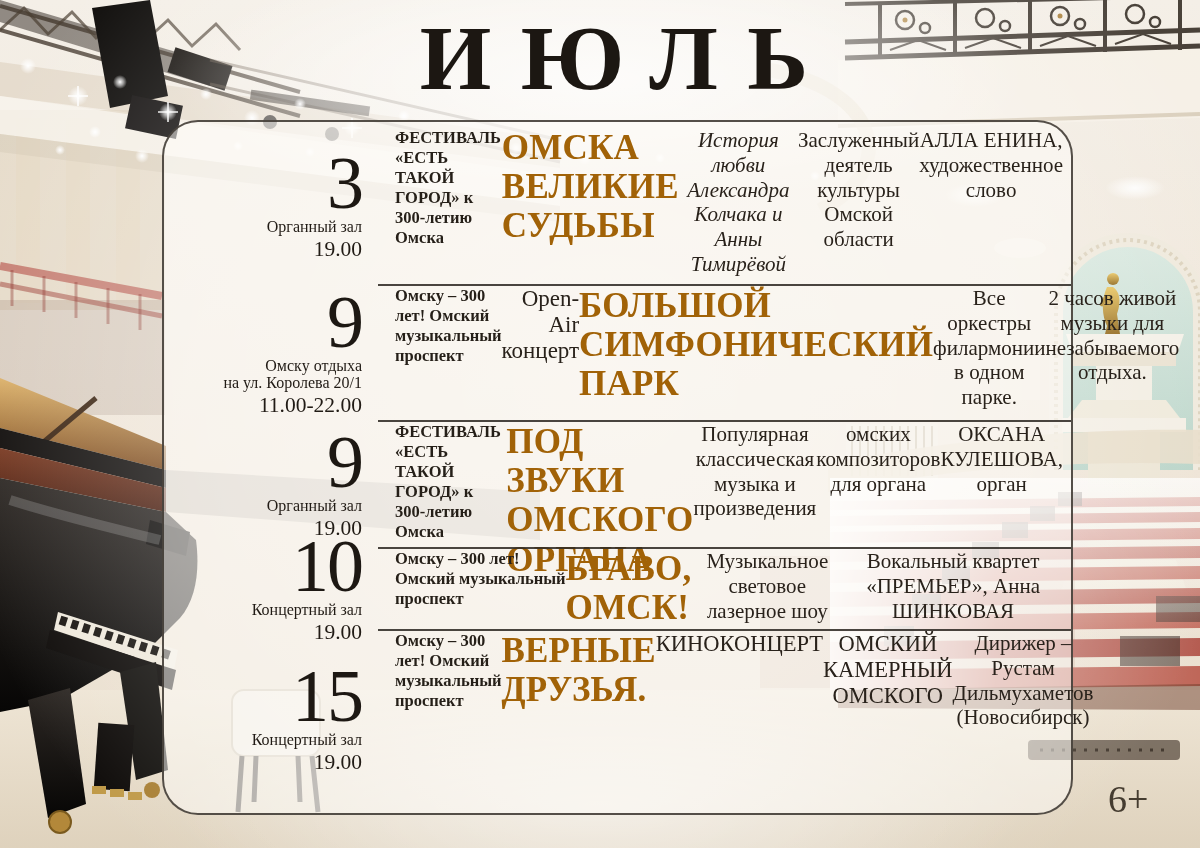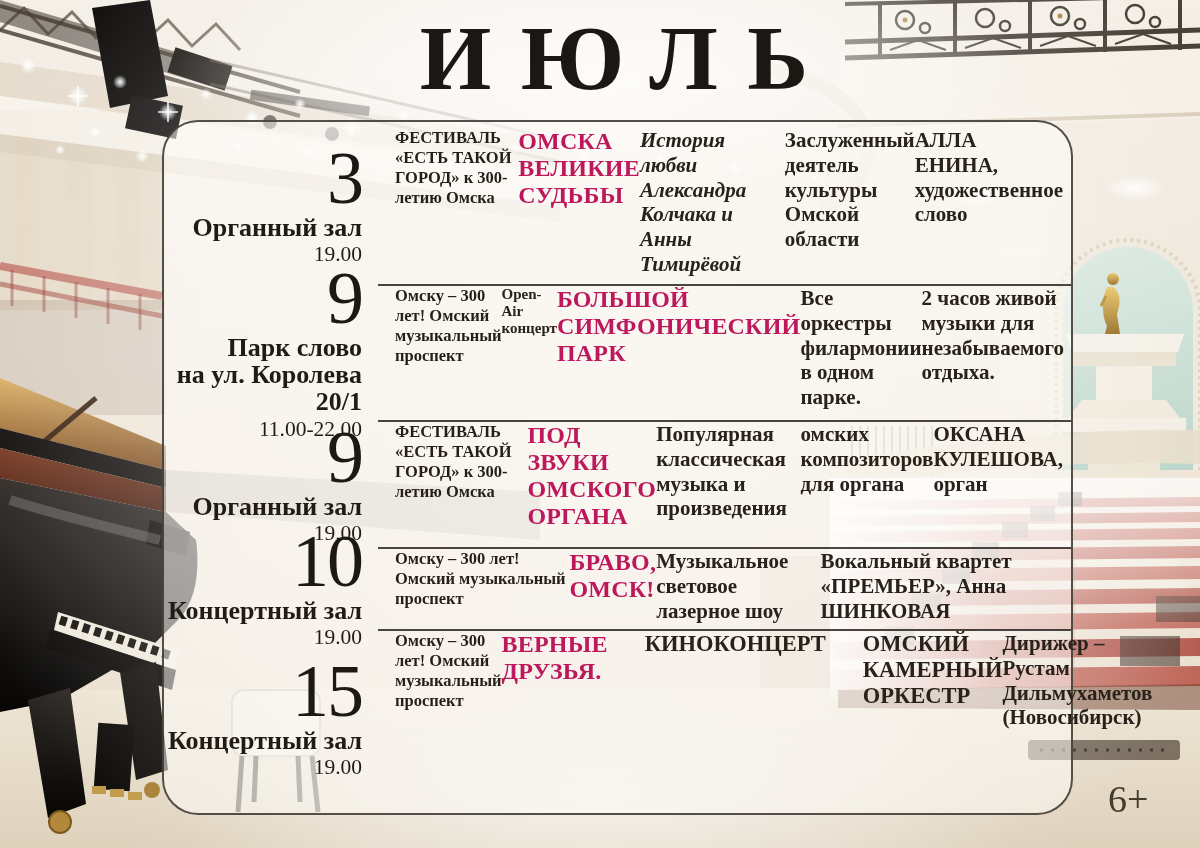--- a/index.html
+++ b/index.html
@@ -19,32 +19,32 @@
     display:flex;flex-direction:column;padding:6px 0;}
 
   .event{display:flex;align-items:stretch;}
   .e1{height:156px}.e2{height:134px}.e3{height:125px}.e4{height:80px}.e5{flex:1}
   .separator{height:2px;background:rgba(48,43,38,.88);margin-left:214px;flex:none;}
 
   .col-left{width:208px;flex:none;display:flex;flex-direction:column;
     justify-content:center;align-items:flex-end;text-align:right;
     padding-right:10px;box-sizing:border-box;color:#211b15;}
   .date{font-size:74px;line-height:.88;font-weight:400;letter-spacing:-2px;color:#1d1813;}
-  .venue{font-size:26px;font-weight:700;line-height:1.05;margin-top:3px;}
+  .venue{font-size:16px;font-weight:400;line-height:1.05;margin-top:3px;}
   .time{font-size:21.5px;font-weight:400;line-height:1.05;margin-top:2px;}
 
   .col-right{flex:1;display:flex;flex-direction:row;justify-content:center;
     padding:0 8px 0 23px;color:#29221b;}
   .series{font-size:16.5px;font-weight:700;margin-bottom:4px;color:#251f18;}
-  .pre-title{font-size:15px;font-weight:700;line-height:1.12;}
-  .title{font-size:24px;font-weight:700;line-height:1.12;letter-spacing:.2px;
-    margin-bottom:3px;color:#be185d;}
-  .line{font-size:21px;font-weight:700;line-height:1.18;}
+  .pre-title{font-size:23px;font-weight:400;line-height:1.12;text-align:right;}
+  .title{font-size:35px;font-weight:700;line-height:1.12;letter-spacing:.2px;
+    margin-bottom:3px;color:#a16207;}
+  .line{font-size:21px;font-weight:400;line-height:1.18;text-align:center;}
   .line.italic{font-style:italic;}
-  .line.caps{font-size:22.5px;line-height:1.16;margin-left:37px;}
+  .line.caps{font-size:22.5px;line-height:1.16;}
 
   .age-rating{position:absolute;left:1108px;top:780px;z-index:3;
     font-size:38px;color:#453c30;line-height:1;}
 </style>
 </head>
 <body>
 
 <div class="poster">
 
   <svg class="bg" width="1200" height="848" viewBox="0 0 1200 848">
@@ -296,21 +296,21 @@
         <div class="line">АЛЛА ЕНИНА, художественное слово</div>
       </div>
     </section>
 
     <div class="separator"></div>
 
     <section class="event e2">
       <div class="col-left">
         <div class="date">9</div>
         <div class="venue">
-          <div>Парк слово</div>
+          <div>Омску отдыха</div>
           <div>на ул. Королева 20/1</div>
         </div>
         <div class="time">11.00-22.00</div>
       </div>
       <div class="col-right">
         <div class="series">Омску – 300 лет! Омский музыкальный проспект</div>
         <div class="pre-title">Open-Air концерт</div>
         <div class="title">БОЛЬШОЙ СИМФОНИЧЕСКИЙ ПАРК</div>
         <div class="line">Все оркестры филармонии в одном парке.</div>
         <div class="line">2 часов живой музыки для незабываемого отдыха.</div>
@@ -355,21 +355,21 @@
     <section class="event e5">
       <div class="col-left">
         <div class="date">15</div>
         <div class="venue">Концертный зал</div>
         <div class="time">19.00</div>
       </div>
       <div class="col-right">
         <div class="series">Омску – 300 лет! Омский музыкальный проспект</div>
         <div class="title">ВЕРНЫЕ ДРУЗЬЯ.</div>
         <div class="line caps">КИНОКОНЦЕРТ</div>
-        <div class="line caps">ОМСКИЙ КАМЕРНЫЙ ОРКЕСТР</div>
+        <div class="line caps">ОМСКИЙ КАМЕРНЫЙ ОМСКОГО</div>
         <div class="line">Дирижер – Рустам Дильмухаметов (Новосибирск)</div>
       </div>
     </section>
 
   </div>
 
   <div class="age-rating">6+</div>
 
 </div>
 

